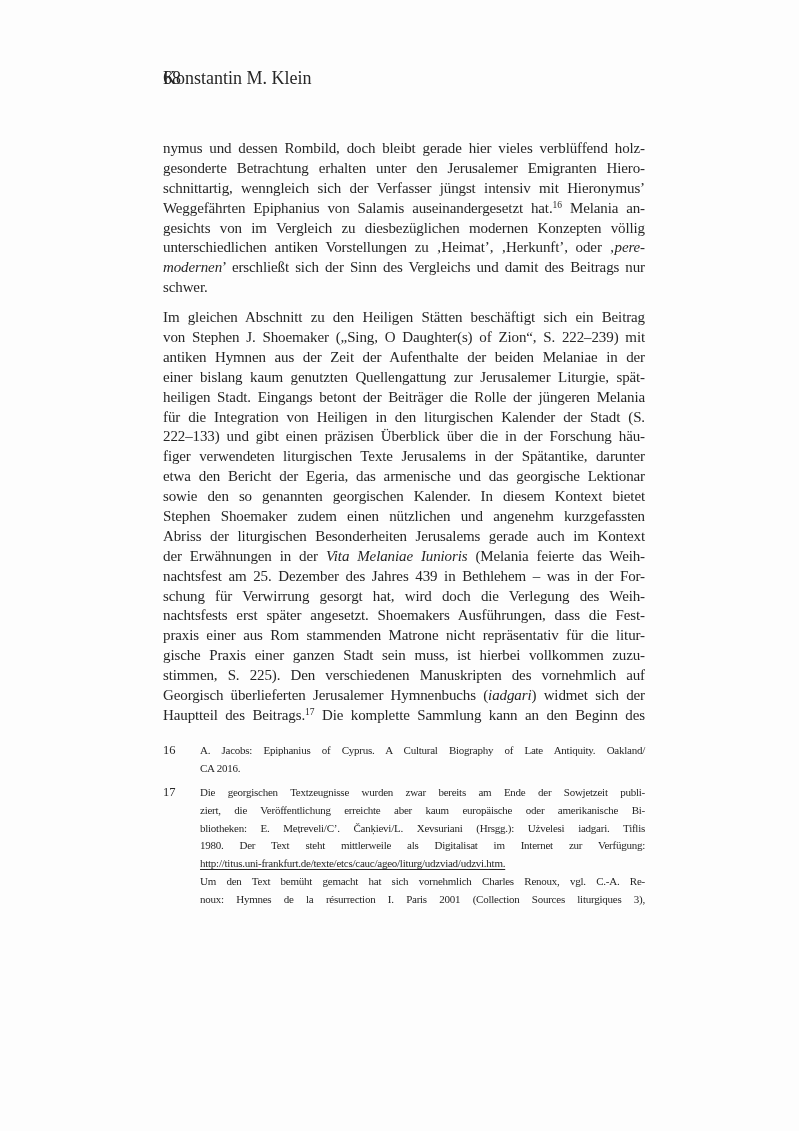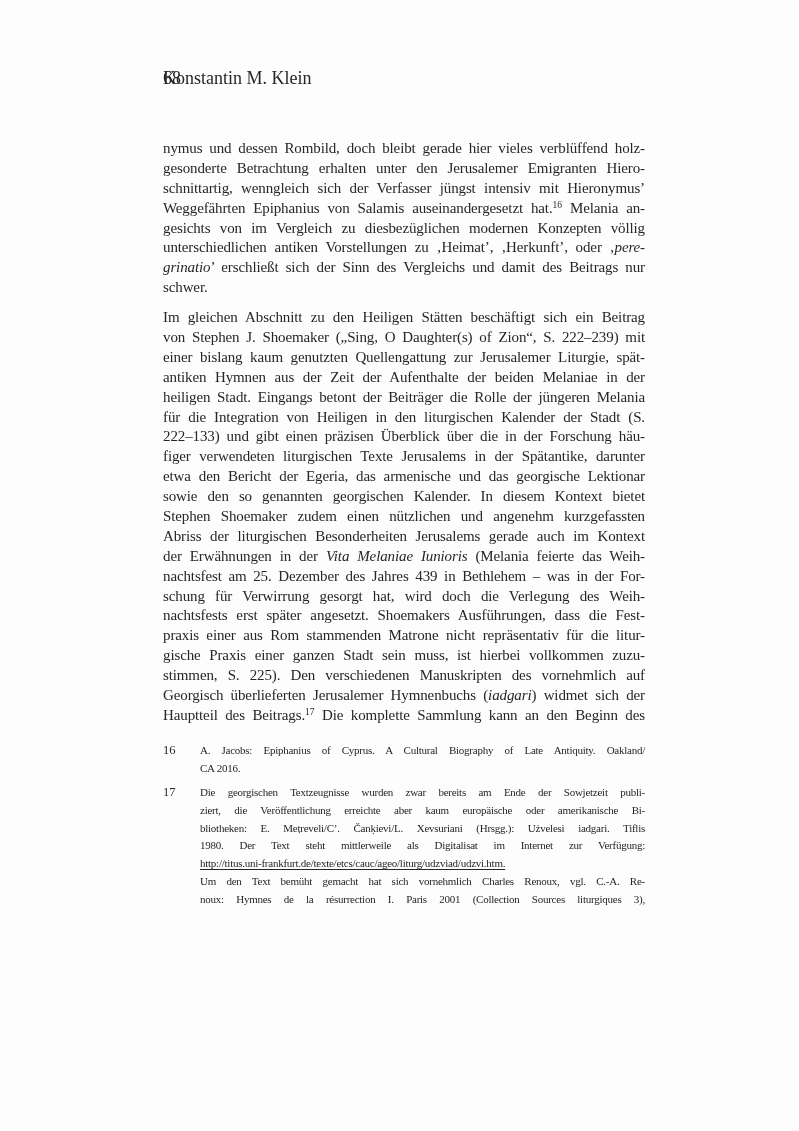--- a/index.html
+++ b/index.html
@@ -75,28 +75,28 @@
   </header>
 
   <main class="textblock" id="body-container">
       <div class="para">
         <div class="line"><span>nymus und dessen Rombild, doch bleibt gerade hier vieles verblüffend holz-</span></div>
         <div class="line"><span>gesonderte Betrachtung erhalten unter den Jerusalemer Emigranten Hiero-</span></div>
         <div class="line"><span>schnittartig, wenngleich sich der Verfasser jüngst intensiv mit Hieronymus’</span></div>
         <div class="line"><span>Weggefährten Epiphanius von Salamis auseinandergesetzt hat.</span><span class="seg-sup">16</span><span> Melania an-</span></div>
         <div class="line"><span>gesichts von im Vergleich zu diesbezüglichen modernen Konzepten völlig</span></div>
         <div class="line"><span>unterschiedlichen antiken Vorstellungen zu ‚Heimat’, ‚Herkunft’, oder ‚</span><span class="seg-i">pere-</span></div>
-        <div class="line"><span class="seg-i">grinatio</span><span>’ erschließt sich der Sinn des Vergleichs und damit des Beitrags nur</span></div>
+        <div class="line"><span class="seg-i">modernen</span><span>’ erschließt sich der Sinn des Vergleichs und damit des Beitrags nur</span></div>
         <div class="line nj"><span>schwer.</span></div>
       </div>
       <div class="para">
         <div class="line"><span>Im gleichen Abschnitt zu den Heiligen Stätten beschäftigt sich ein Beitrag</span></div>
         <div class="line"><span>von Stephen J. Shoemaker („Sing, O Daughter(s) of Zion“, S. 222–239) mit</span></div>
+        <div class="line"><span>antiken Hymnen aus der Zeit der Aufenthalte der beiden Melaniae in der</span></div>
         <div class="line"><span>einer bislang kaum genutzten Quellengattung zur Jerusalemer Liturgie, spät-</span></div>
-        <div class="line"><span>antiken Hymnen aus der Zeit der Aufenthalte der beiden Melaniae in der</span></div>
         <div class="line"><span>heiligen Stadt. Eingangs betont der Beiträger die Rolle der jüngeren Melania</span></div>
         <div class="line"><span>für die Integration von Heiligen in den liturgischen Kalender der Stadt (S.</span></div>
         <div class="line"><span>222–133) und gibt einen präzisen Überblick über die in der Forschung häu-</span></div>
         <div class="line"><span>figer verwendeten liturgischen Texte Jerusalems in der Spätantike, darunter</span></div>
         <div class="line"><span>etwa den Bericht der Egeria, das armenische und das georgische Lektionar</span></div>
         <div class="line"><span>sowie den so genannten georgischen Kalender. In diesem Kontext bietet</span></div>
         <div class="line"><span>Stephen Shoemaker zudem einen nützlichen und angenehm kurzgefassten</span></div>
         <div class="line"><span>Abriss der liturgischen Besonderheiten Jerusalems gerade auch im Kontext</span></div>
         <div class="line"><span>der Erwähnungen in der </span><span class="seg-i">Vita Melaniae Iunioris</span><span> (Melania feierte das Weih-</span></div>
         <div class="line"><span>nachtsfest am 25. Dezember des Jahres 439 in Bethlehem – was in der For-</span></div>

